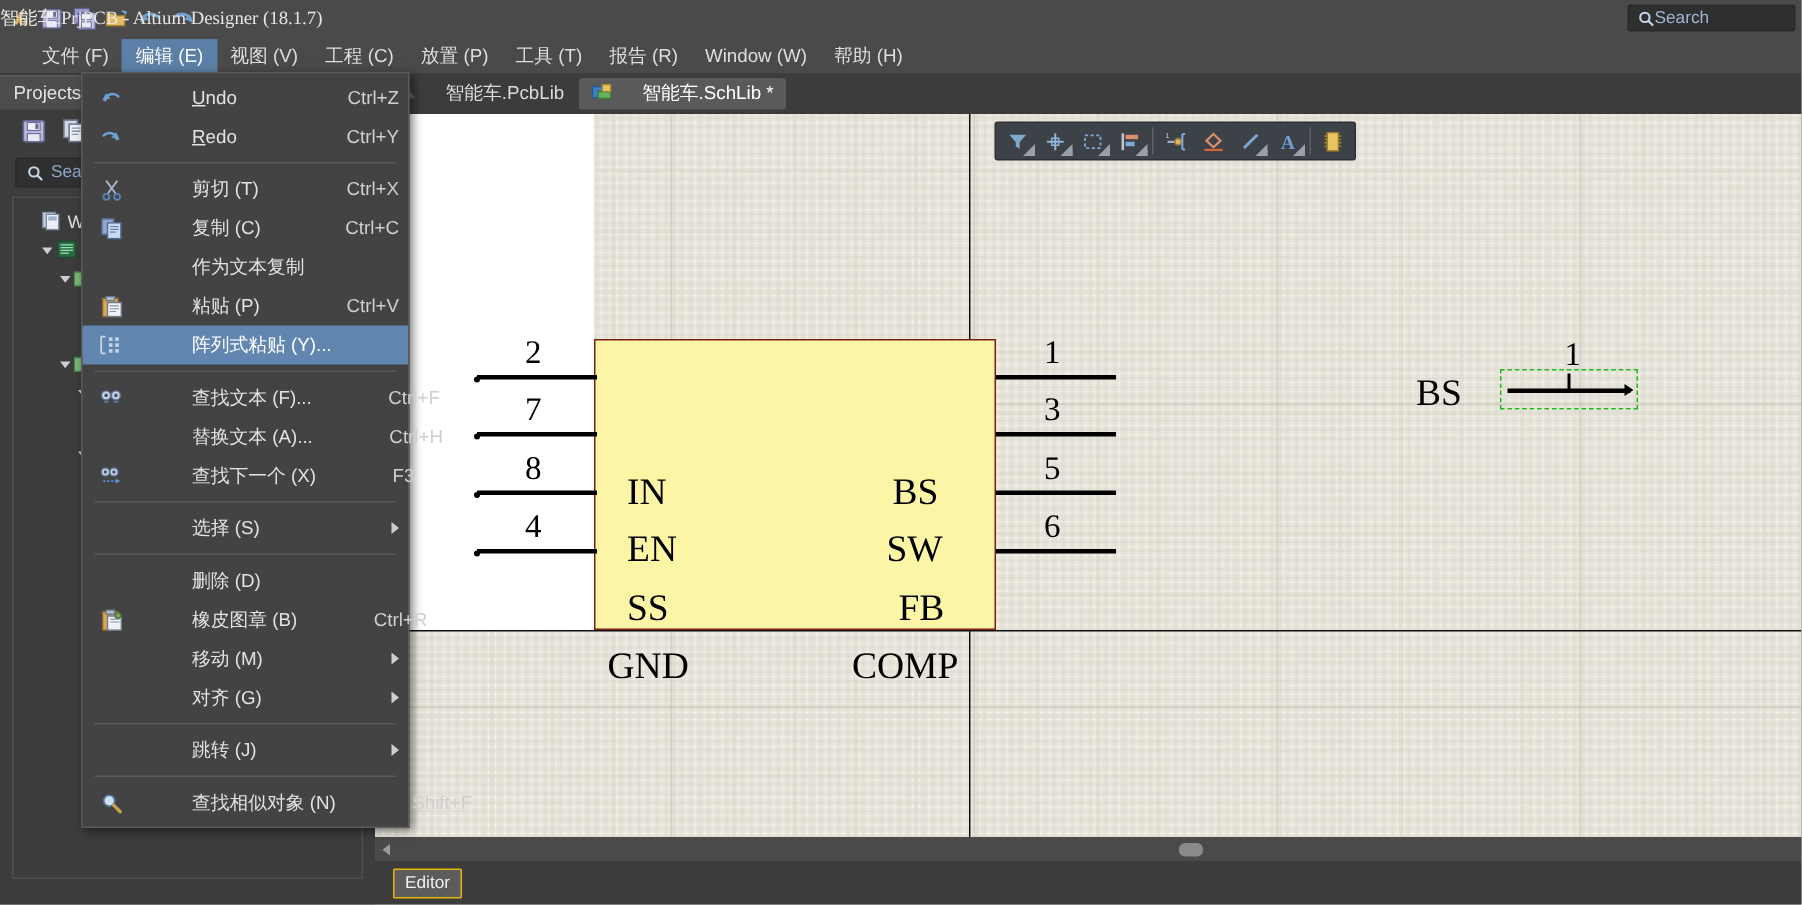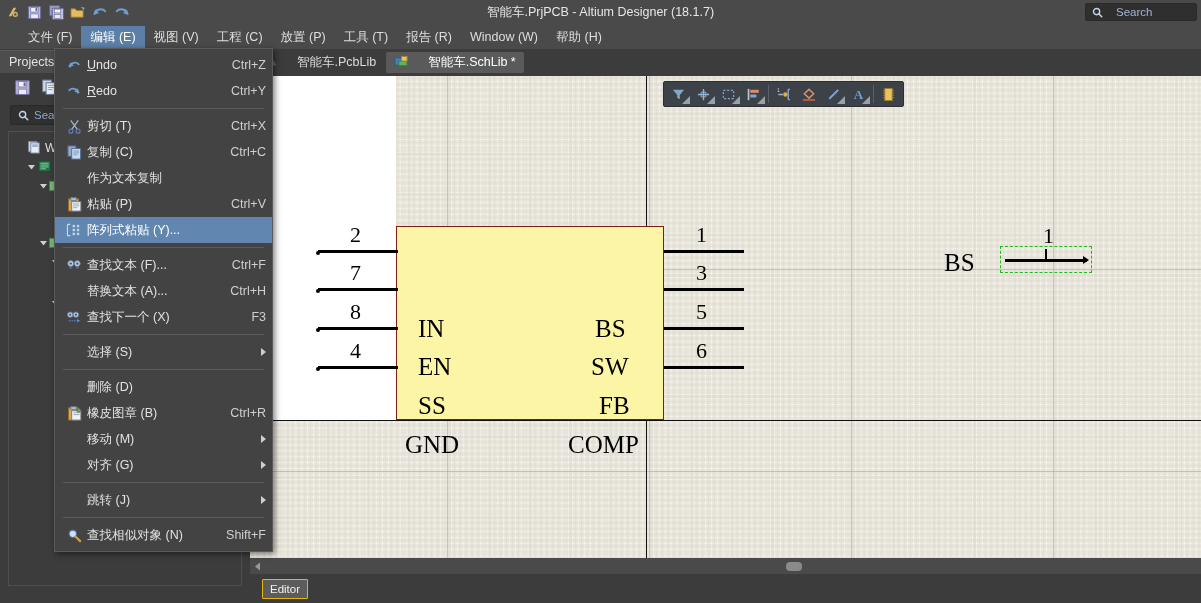--- a/index.html
+++ b/index.html
@@ -16,27 +16,27 @@
   .titlebar{
     position:absolute;left:0;top:0;width:1201px;height:24px;
     background:#4a4a4a;display:flex;align-items:center;
   }
   .qat{display:flex;align-items:center;gap:2px;padding-left:2px;}
   .qat .tbtn{
     width:20px;height:20px;display:flex;align-items:center;justify-content:center;
     border-radius:2px;
   }
   .titletext{
-    position:absolute;left:0;right:0;text-align:center;
-    font-size:12.5px;color:#e6e6e6;line-height:24px;pointer-events:none;
+    position:absolute;left:0;right:0;
+    font-size:12.5px;color:#e6e6e6;line-height:24px;pointer-events:none;font-family:Liberation Serif, serif;
   }
   .searchbox{
     position:absolute;right:4px;top:3px;width:112px;height:18px;
     background:#2f2f2f;border:1px solid #2a2a2a;border-radius:2px;
-    display:flex;align-items:center;gap:13px;padding:0 6px;box-sizing:border-box;
+    display:flex;align-items:center;gap:0;padding:0 6px;box-sizing:border-box;
   }
   .searchbox .stext{color:#9fb6d6;font-size:11.5px;}
 
   
   .menubar{
     position:absolute;left:0;top:24px;width:1201px;height:25px;
     background:#4a4a4a;display:flex;align-items:center;padding-left:19px;
     box-sizing:border-box;
     text-align:right;
   }
@@ -186,21 +186,21 @@
 
   
   .dropdown{
     position:absolute;left:54px;top:48px;width:219px;
     background:#434343;border:1px solid #5a5a5a;
     box-shadow:2px 2px 6px rgba(0,0,0,.5);
     padding:3px 0;box-sizing:border-box;z-index:40;
   }
   .mrow{
     position:relative;height:26px;display:flex;align-items:center;
-    padding:0 6px;box-sizing:border-box;
+    padding:0 6px;box-sizing:border-box;gap:41px;
   }
   .mrow.sel{background:#6186b0;}
   .mrow.sel .mlabel,.mrow.sel .mkey{color:#ffffff;}
   .micon{width:26px;flex:0 0 26px;display:flex;align-items:center;justify-content:center;}
   .mlabel{flex:1;font-size:12.5px;color:#e2e2e2;white-space:nowrap;}
   .mlabel u{text-decoration:underline;}
   .mkey{font-size:12.5px;color:#cfcfcf;padding-left:10px;white-space:nowrap;}
   .msep{height:1px;background:#5a5a5a;margin:4px 8px;}
   .marrow{width:0;height:0;border-top:4px solid transparent;border-bottom:4px solid transparent;
           border-left:5px solid #cfcfcf;margin-left:6px;}

